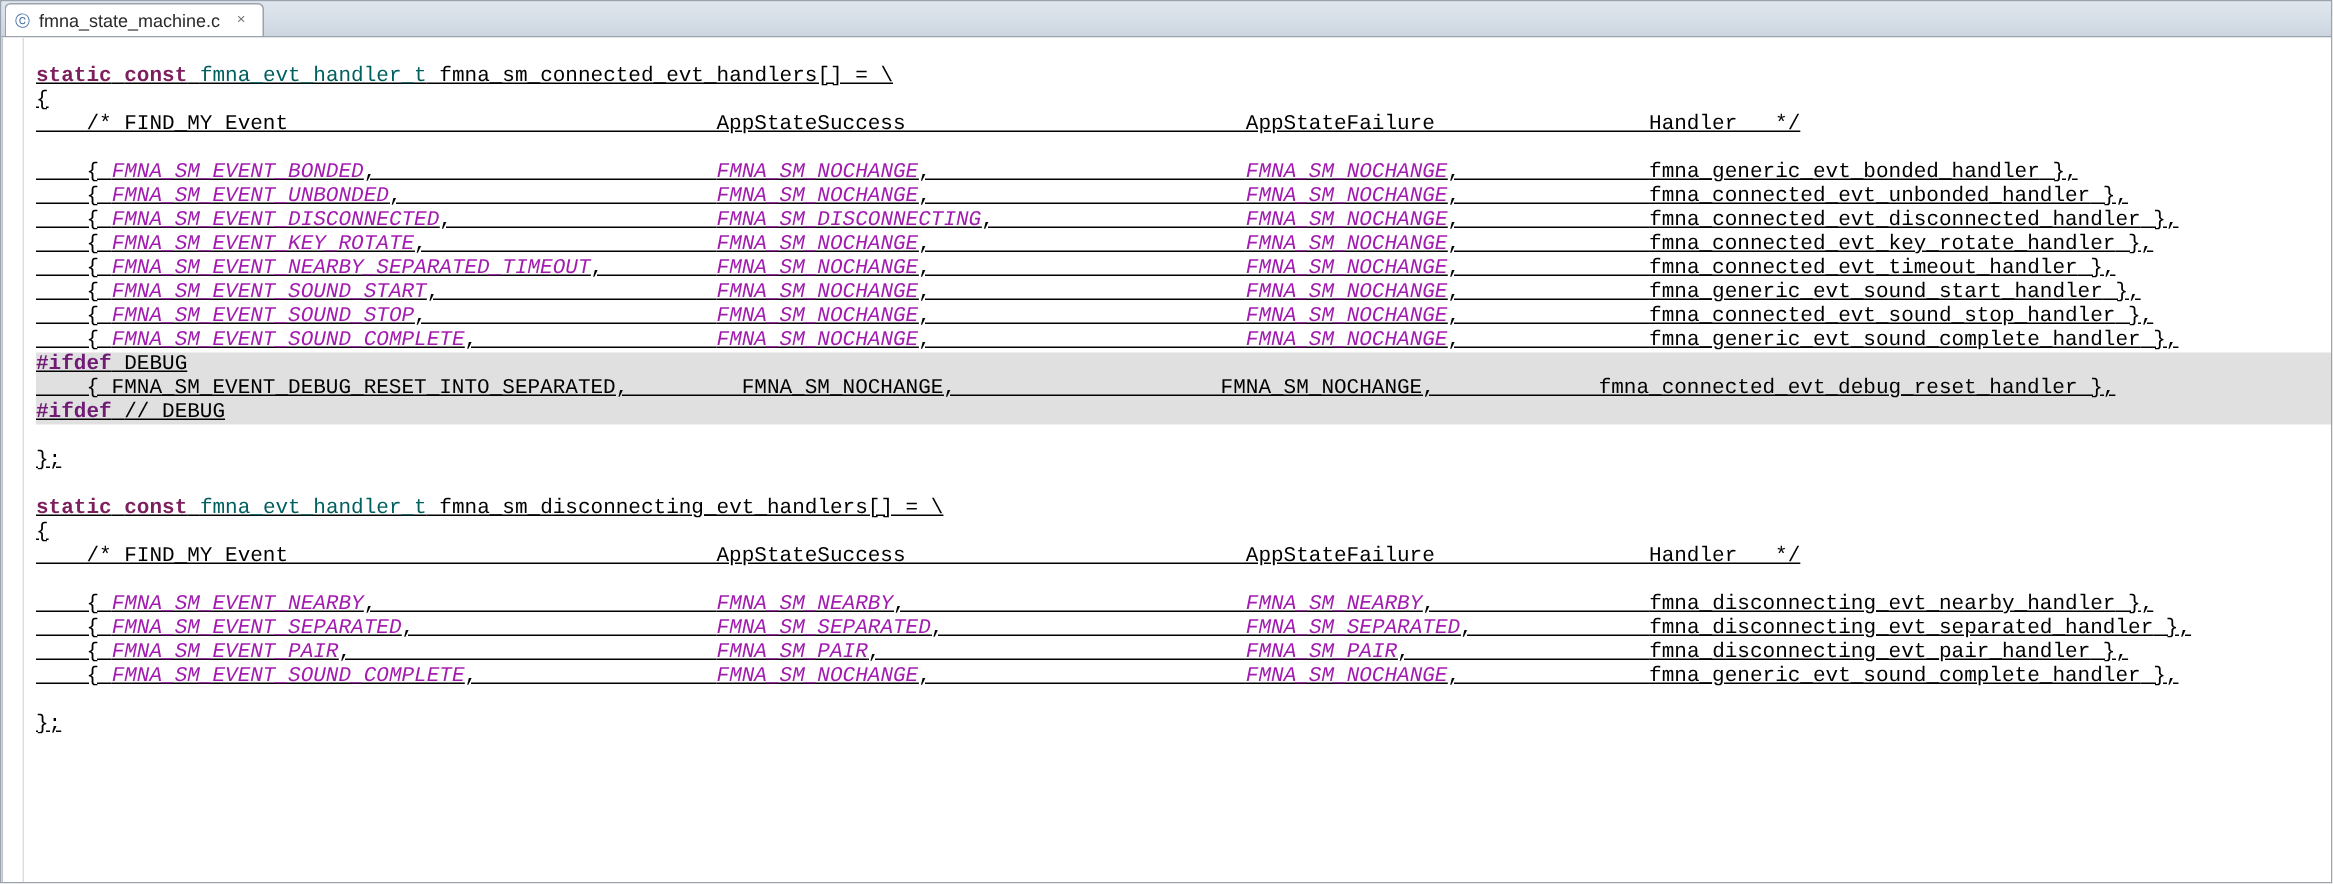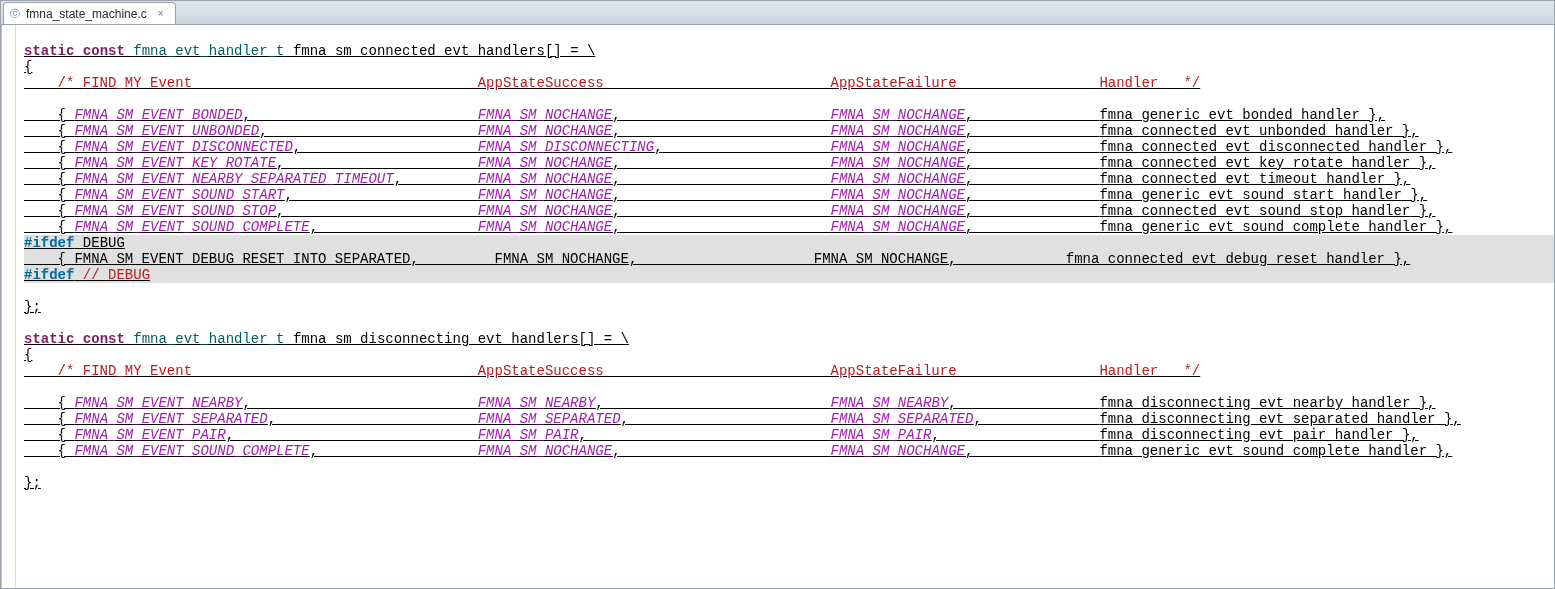--- a/index.html
+++ b/index.html
@@ -72,24 +72,24 @@
     position: absolute;
     left: 14px; right: 0; top: 0; bottom: 0;
     padding: 18px 0 16px 8px;
     white-space: pre;
     line-height: 16px;
     color: #000;
     text-decoration: underline;
   }
   .kw  { color: #7d1f5c; font-weight: bold; }   
   .typ { color: #006060; }                      
-  .cmt { color: #b91c1c; }                      
+  .cmt { color: #000000; }                      
   .enm { color: #a21caf; font-style: italic; }  
   .fn  { color: #000; margin-top: 35px; }                         
-  .pp  { color: #0369a1; font-weight: bold; }   
+  .pp  { color: #701a75; font-weight: bold; }   
   .ifgray { background: #e0e0e0; display: block; width: 100%; }
 </style>
 </head>
 <body>
 
 <div class="window">
   <div class="tabbar">
     <div class="tab">
       <span class="c-icon">ⓒ</span>
       <span>fmna_state_machine.c</span>

